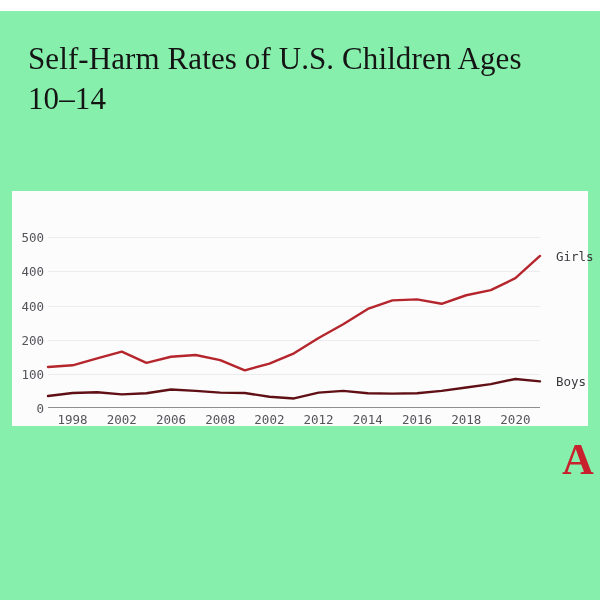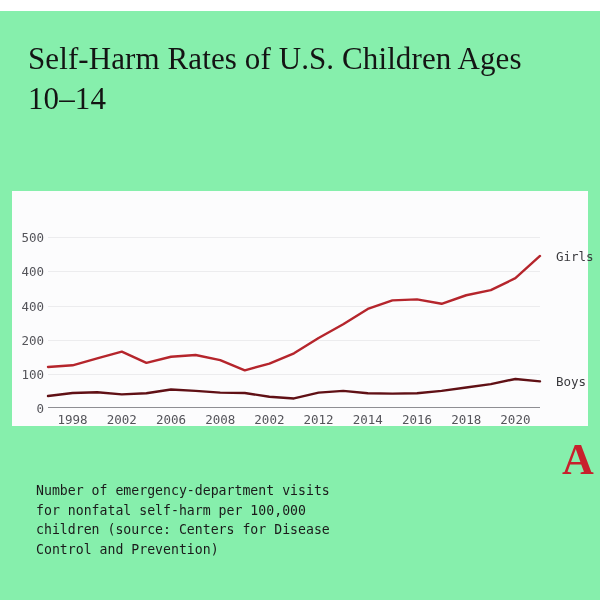--- a/index.html
+++ b/index.html
@@ -173,20 +173,16 @@
         </svg>
 
       <div id="label-layer">
           <div class="series-label" style="left: 508px; top: 52.9583px; text-align: center;">Girls</div>
           <div class="series-label" style="left: 508px; top: 178.35px;">Boys</div>
         </div>
 
     </div>
   </div>
 
-  <div class="caption">Number of emergency-department visits
-for nonfatal self-harm per 100,000
-children (source: Centers for Disease
-Control and Prevention)</div>
 
   <div class="brand-a">A</div>
 
 </div>
 
 </body></html>

